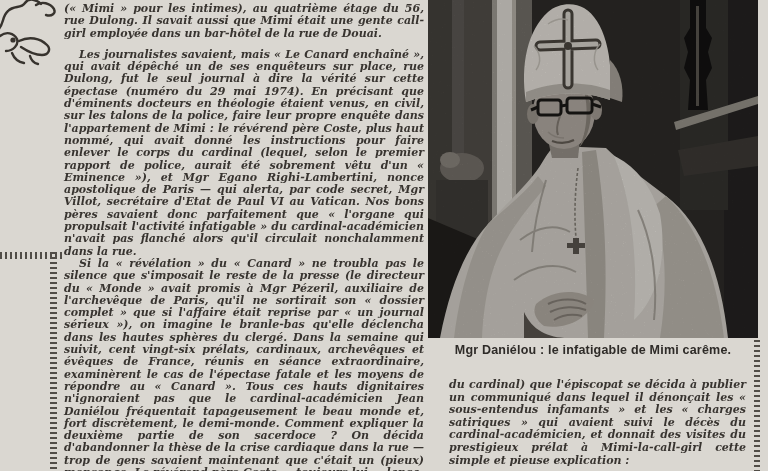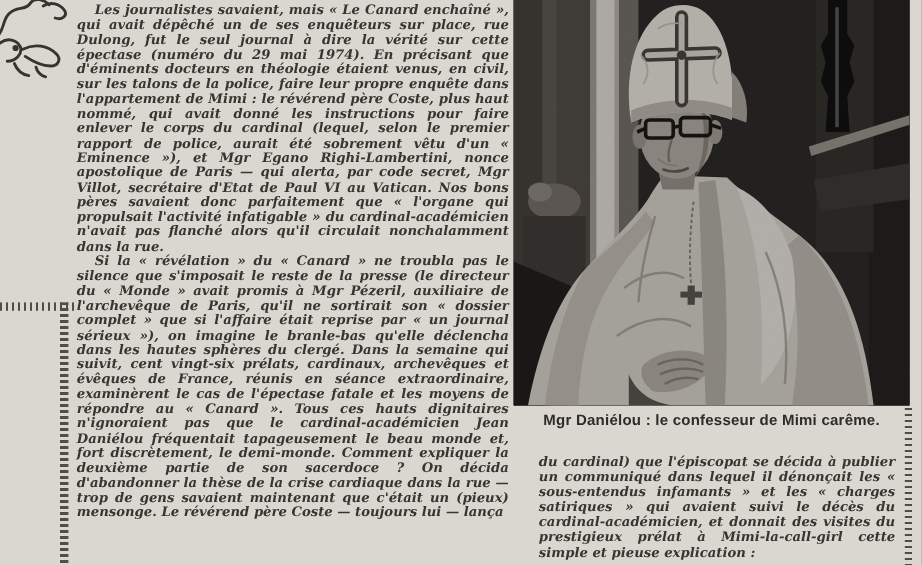--- a/index.html
+++ b/index.html
@@ -75,20 +75,21 @@
       <path d="M30,56 C31,60 34,63 38,64"></path>
     </g>
     <circle cx="13" cy="40" r="2.6" fill="#37332e"></circle>
   </svg>
 
   <div class="dash dash-h"></div>
   <div class="dash dash-v-left"></div>
   <div class="dash dash-v-right"></div>
 
   <div class="left-col">
+    <p class="frag">(« Mimi » pour les intimes), au quatrième étage du 56, rue Dulong. Il savait aussi que Mimi était une gente call-girl employée dans un bar-hôtel de la rue de Douai.</p>
     <p class="ind">Les journalistes savaient, mais « Le Canard enchaîné », qui avait dépêché un de ses enquêteurs sur place, rue Dulong, fut le seul journal à dire la vérité sur cette épectase (numéro du 29 mai 1974). En précisant que d'éminents docteurs en théologie étaient venus, en civil, sur les talons de la police, faire leur propre enquête dans l'appartement de Mimi : le révérend père Coste, plus haut nommé, qui avait donné les instructions pour faire enlever le corps du cardinal (lequel, selon le premier rapport de police, aurait été sobrement vêtu d'un « Eminence »), et Mgr Egano Righi-Lambertini, nonce apostolique de Paris — qui alerta, par code secret, Mgr Villot, secrétaire d'Etat de Paul VI au Vatican. Nos bons pères savaient donc parfaitement que « l'organe qui propulsait l'activité infatigable » du cardinal-académicien n'avait pas flanché alors qu'il circulait nonchalamment dans la rue.</p>
     <p class="ind">Si la « révélation » du « Canard » ne troubla pas le silence que s'imposait le reste de la presse (le directeur du « Monde » avait promis à Mgr Pézeril, auxiliaire de l'archevêque de Paris, qu'il ne sortirait son « dossier complet » que si l'affaire était reprise par « un journal sérieux »), on imagine le branle-bas qu'elle déclencha dans les hautes sphères du clergé. Dans la semaine qui suivit, cent vingt-six prélats, cardinaux, archevêques et évêques de France, réunis en séance extraordinaire, examinèrent le cas de l'épectase fatale et les moyens de répondre au « Canard ». Tous ces hauts dignitaires n'ignoraient pas que le cardinal-académicien Jean Daniélou fréquentait tapageusement le beau monde et, fort discrètement, le demi-monde. Comment expliquer la deuxième partie de son sacerdoce ? On décida d'abandonner la thèse de la crise cardiaque dans la rue — trop de gens savaient maintenant que c'était un (pieux) mensonge. Le révérend père Coste — toujours lui — lança</p>
   </div>
 
   <div class="photo">
     <svg width="330" height="338" viewBox="0 0 330 338">
       <defs>
         <filter id="grain" x="0" y="0" width="100%" height="100%">
           <feTurbulence type="fractalNoise" baseFrequency="0.9" numOctaves="2" stitchTiles="stitch"></feTurbulence>
           <feColorMatrix type="matrix" values="0 0 0 0 0  0 0 0 0 0  0 0 0 0 0  0.9 0.9 0.9 0 0"></feColorMatrix>
@@ -170,20 +171,20 @@
         <path d="M164,104 L173,107"></path>
       </g>
       <path d="M132,116 C129,124 128,130 130,135" stroke="#7c756d" stroke-width="2" fill="none"></path>
       <path d="M124,141 C132,144 140,143 146,140" stroke="#5f5951" stroke-width="2.2" fill="none"></path>
       <path d="M120,132 C124,136 130,138 136,138" stroke="#8d867e" stroke-width="1.5" fill="none" opacity="0.7"></path>
 
       <rect width="330" height="338" filter="url(#grain)" opacity="0.18"></rect>
     </svg>
   </div>
 
-  <div class="caption">Mgr Daniélou : le confesseur de Mimi carême.</div>
+  <div class="caption">Mgr Daniélou : le infatigable de Mimi carême.</div>
 
   <div class="right-col">
     <p>du cardinal) que l'épiscopat se décida à publier un communiqué dans lequel il dénonçait les « sous-entendus infamants » et les « charges satiriques » qui avaient suivi le décès du cardinal-académicien, et donnait des visites du prestigieux prélat à Mimi-la-call-girl cette simple et pieuse explication :</p>
     <p class="quote">« Chacun sait que, depuis toujours, son apostolat s'étendait aux milieux les plus divers et souvent aux</p>
   </div>
 
 </div>
 
 </body></html>

